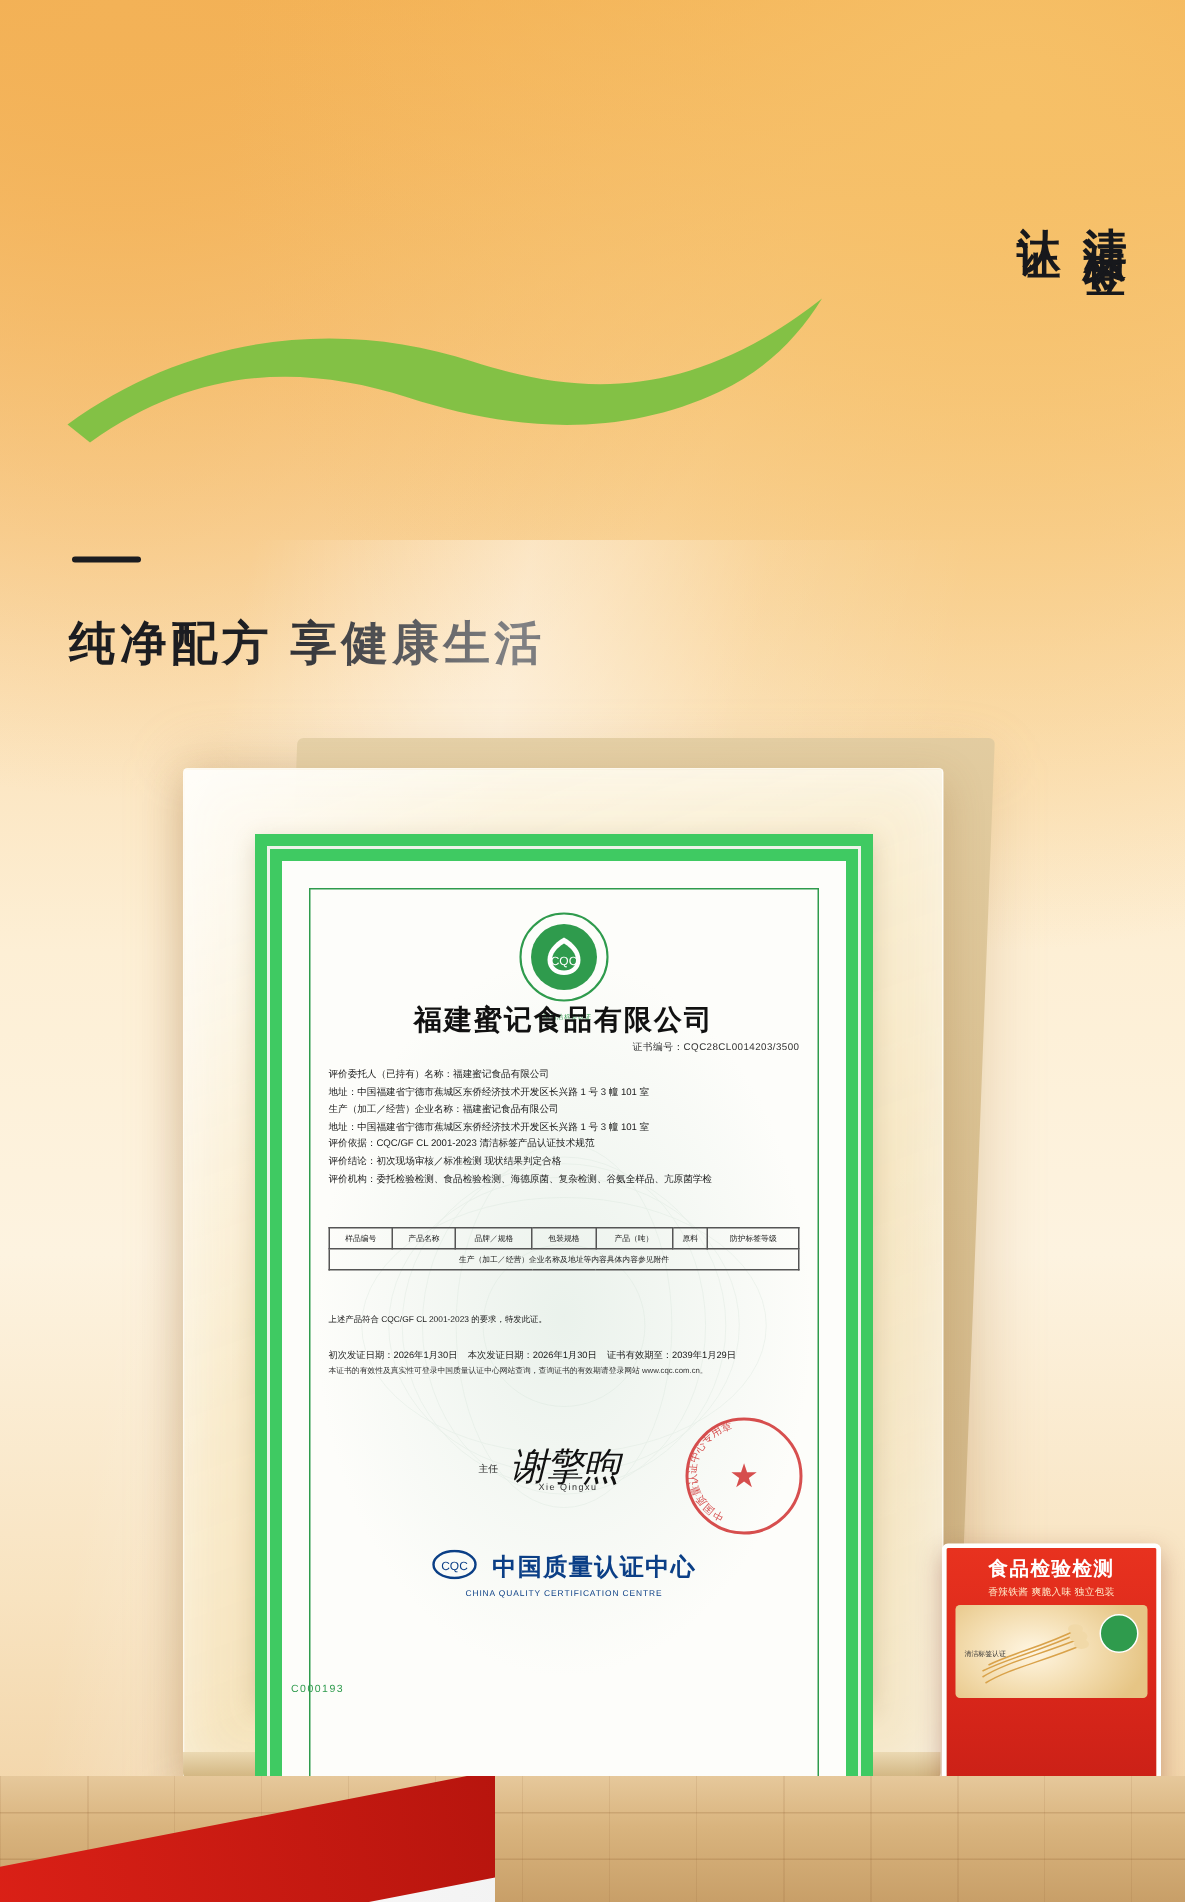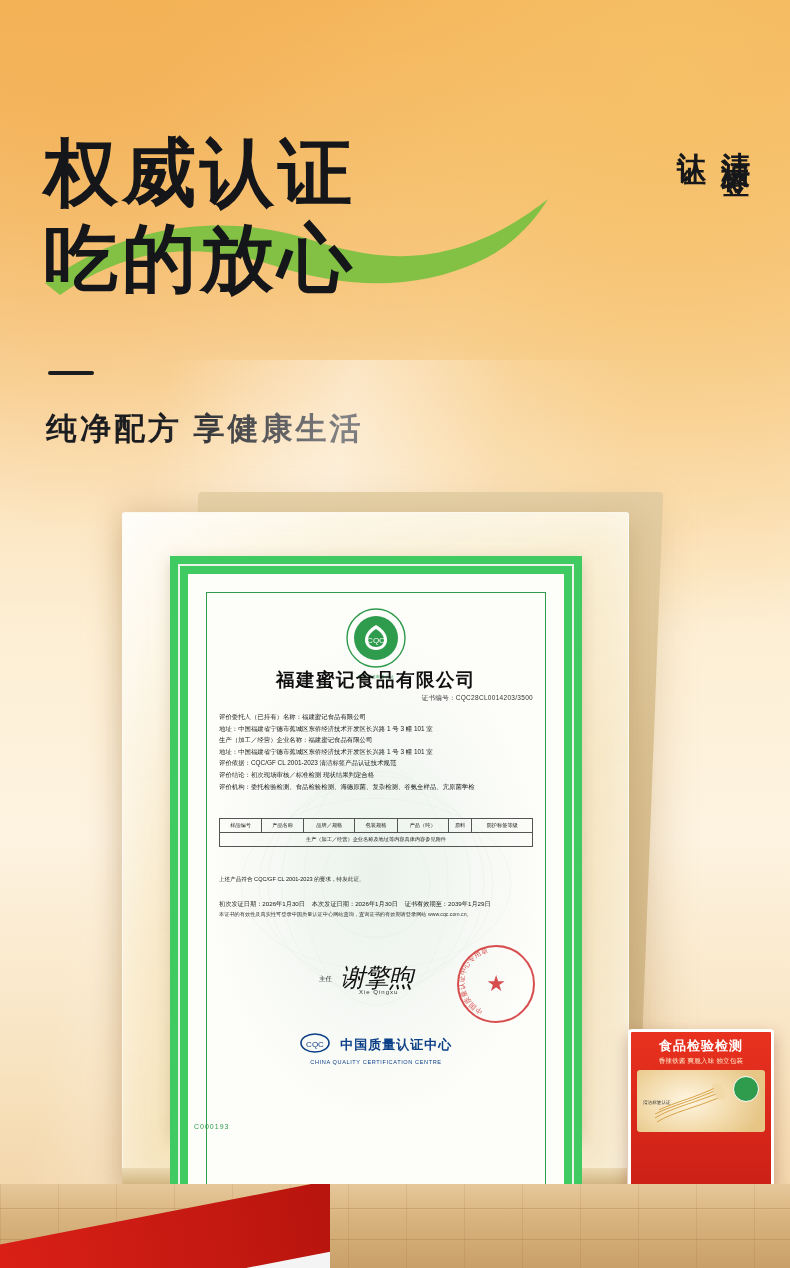--- a/index.html
+++ b/index.html
@@ -143,21 +143,21 @@
     position:absolute;left:250px;top:352px;width:74px;height:74px;border-radius:50%;
     border:2.2px solid #d03030;opacity:.85;
   }
   .seal .star{
     position:absolute;left:50%;top:50%;transform:translate(-50%,-50%);
     color:#d03030;font-size:22px;line-height:22px;
   }
   .org{
     position:absolute;left:0;right:0;top:440px;text-align:center;
   }
-  .org .cn{font-size:13px;font-weight:bold;color:#0b3f86;letter-spacing:1px;}
+  .org .cn{font-size:16px;font-weight:bold;color:#0b3f86;letter-spacing:1px;}
   .org .en{font-size:5.6px;color:#0b3f86;letter-spacing:.6px;margin-top:2px;}
   .cqc-mark{
     display:inline-block;vertical-align:middle;margin-right:6px;
   }
   .footer{
     position:absolute;left:10px;right:10px;bottom:20px;font-size:5px;color:#444;
   }
   .footer .mid{position:absolute;left:50%;transform:translateX(-50%);white-space:nowrap;}
   .footer .right{position:absolute;right:0;}
   .cert-serial{
@@ -236,24 +236,20 @@
 </style>
 </head>
 <body>
 
 <div class="page">
 
   <svg class="brush" viewBox="0 0 510 110" xmlns="http://www.w3.org/2000/svg">
     <path d="M5,88 C90,26 190,18 275,46 C340,67 400,70 470,30 C485,21 498,12 508,4 C492,30 470,52 440,66 C372,98 300,92 232,70 C160,47 90,50 20,100 Z" fill="#7cc142" opacity="0.95"></path>
   </svg>
 
-  <div class="headline">
-    <span>权威认证</span>
-    <span class="l2">吃的放心</span>
-  </div>
 
   <div class="rule"></div>
 
   <div class="subline">纯净配方 享健康生活</div>
 
   <div class="vtitle">
     <span>清洁标签</span>
     <span>认证</span>
   </div>
 

